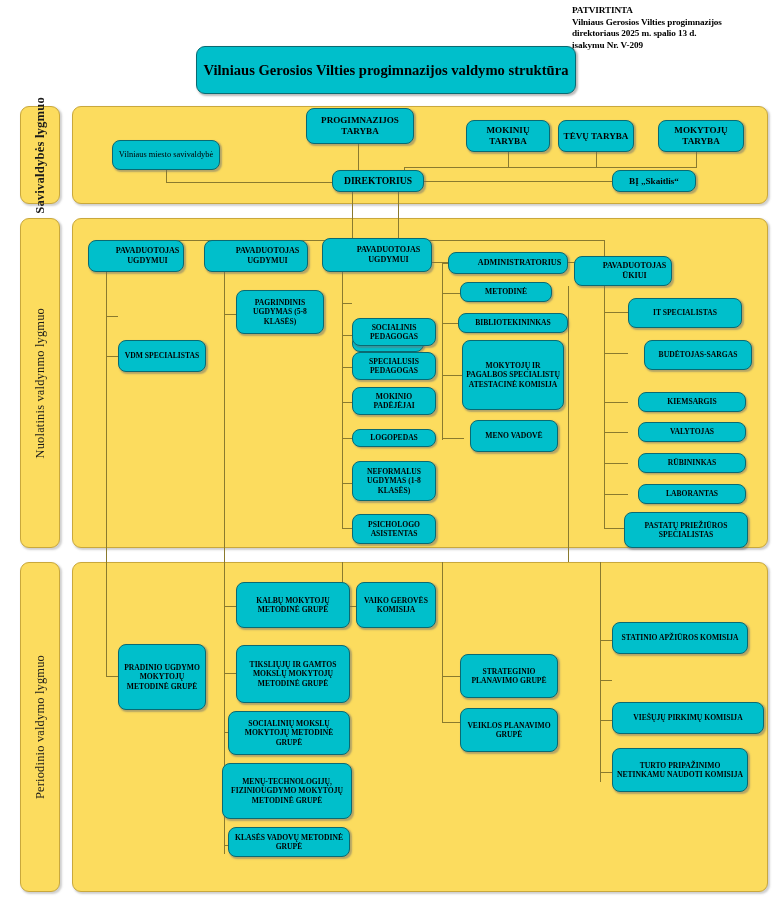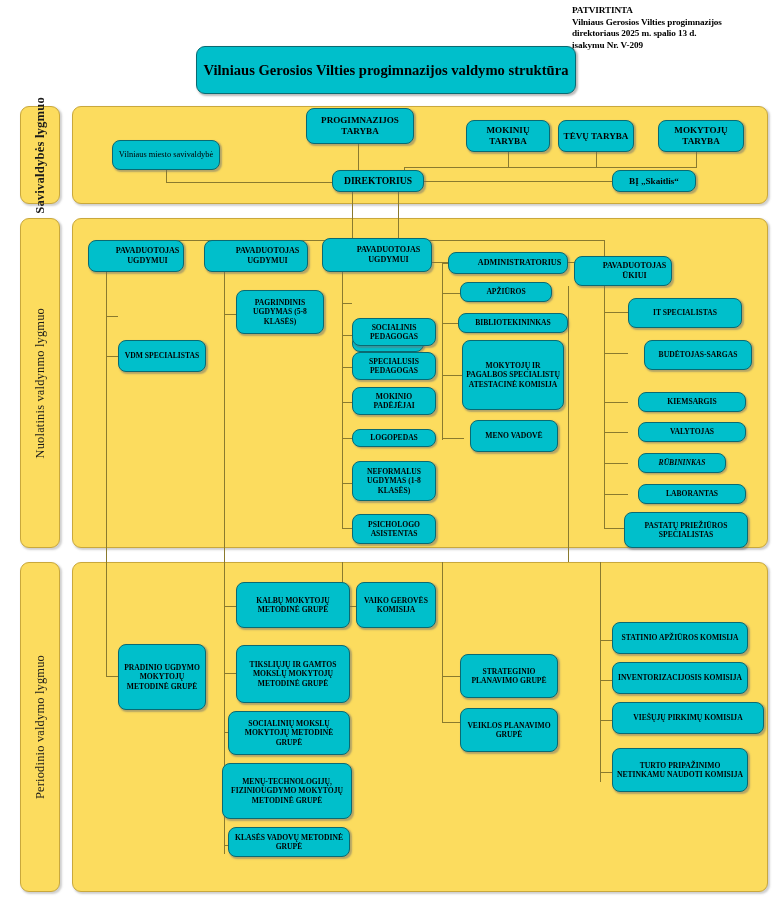--- a/index.html
+++ b/index.html
@@ -192,40 +192,40 @@
   <div class="node xs" style="left:352px; top:461px; width:84px; height:40px;">NEFORMALUS UGDYMAS (1-8 KLASĖS)</div>
   <div class="node xs" style="left:352px; top:514px; width:84px; height:30px;">PSICHOLOGO ASISTENTAS</div>
 
   <div class="ln v" style="left:442px; top:262px; height:178px;"></div>
   <div class="ln h" style="left:442px; top:263px; width:8px;"></div>
   <div class="ln h" style="left:442px; top:293px; width:18px;"></div>
   <div class="ln h" style="left:442px; top:323px; width:16px;"></div>
   <div class="ln h" style="left:442px; top:375px; width:20px;"></div>
   <div class="ln h" style="left:442px; top:438px; width:22px;"></div>
 
-  <div class="node xs" style="left:460px; top:282px; width:92px; height:20px;">APŽIŪROS</div>
+  <div class="node xs" style="left:460px; top:282px; width:92px; height:20px;">METODINĖ</div>
   <div class="node xs" style="left:458px; top:313px; width:110px; height:20px;">BIBLIOTEKININKAS</div>
   <div class="node xs" style="left:462px; top:340px; width:102px; height:70px;">MOKYTOJŲ IR PAGALBOS SPECIALISTŲ ATESTACINĖ KOMISIJA</div>
   <div class="node xs" style="left:470px; top:420px; width:88px; height:32px;">MENO VADOVĖ</div>
 
   <div class="ln v" style="left:604px; top:286px; height:242px;"></div>
   <div class="ln h" style="left:604px; top:312px; width:24px;"></div>
   <div class="ln h" style="left:604px; top:353px; width:24px;"></div>
   <div class="ln h" style="left:604px; top:402px; width:24px;"></div>
   <div class="ln h" style="left:604px; top:432px; width:24px;"></div>
   <div class="ln h" style="left:604px; top:463px; width:24px;"></div>
   <div class="ln h" style="left:604px; top:494px; width:24px;"></div>
   <div class="ln h" style="left:604px; top:528px; width:20px;"></div>
   <div class="ln v" style="left:568px; top:286px; height:276px;"></div>
 
   <div class="node xs" style="left:628px; top:298px; width:114px; height:30px;">IT SPECIALISTAS</div>
   <div class="node xs" style="left:644px; top:340px; width:108px; height:30px;">BUDĖTOJAS-SARGAS</div>
   <div class="node xs" style="left:638px; top:392px; width:108px; height:20px;">KIEMSARGIS</div>
   <div class="node xs" style="left:638px; top:422px; width:108px; height:20px;">VALYTOJAS</div>
-  <div class="node xs" style="left:638px; top:453px; width:88px; height:20px;font-style:italic;">RŪBININKAS</div>
+  <div class="node xs" style="left:638px; top:453px; width:108px; height:20px;">RŪBININKAS</div>
   <div class="node xs" style="left:638px; top:484px; width:108px; height:20px;">LABORANTAS</div>
   <div class="node xs" style="left:624px; top:512px; width:124px; height:36px;">PASTATŲ PRIEŽIŪROS SPECIALISTAS</div>
 
   <div class="ln h" style="left:106px; top:676px; width:12px;"></div>
   <div class="ln v" style="left:106px; top:562px; height:114px;"></div>
 
   <div class="ln v" style="left:224px; top:562px; height:292px;"></div>
   <div class="ln h" style="left:224px; top:606px; width:12px;"></div>
   <div class="ln h" style="left:224px; top:673px; width:12px;"></div>
   <div class="ln h" style="left:224px; top:732px; width:12px;"></div>
@@ -252,17 +252,16 @@
   <div class="node xs" style="left:228px; top:711px; width:122px; height:44px;">SOCIALINIŲ MOKSLŲ MOKYTOJŲ METODINĖ GRUPĖ</div>
   <div class="node xs" style="left:222px; top:763px; width:130px; height:56px;">MENŲ-TECHNOLOGIJŲ, FIZINIOUGDYMO MOKYTOJŲ METODINĖ GRUPĖ</div>
   <div class="node xs" style="left:228px; top:827px; width:122px; height:30px;">KLASĖS VADOVŲ METODINĖ GRUPĖ</div>
 
   <div class="node xs" style="left:356px; top:582px; width:80px; height:46px;">VAIKO GEROVĖS KOMISIJA</div>
 
   <div class="node xs" style="left:460px; top:654px; width:98px; height:44px;">STRATEGINIO PLANAVIMO GRUPĖ</div>
   <div class="node xs" style="left:460px; top:708px; width:98px; height:44px;">VEIKLOS PLANAVIMO GRUPĖ</div>
 
   <div class="node xs" style="left:612px; top:622px; width:136px; height:32px;">STATINIO APŽIŪROS KOMISIJA</div>
-  <div class="node xs" style="left:612px; top:662px; width:136px; height:32px;">INVENTORIZACIJOSIS KOMISIJA</div>
   <div class="node xs" style="left:612px; top:702px; width:152px; height:32px;">VIEŠŲJŲ PIRKIMŲ KOMISIJA</div>
   <div class="node xs" style="left:612px; top:748px; width:136px; height:44px;">TURTO PRIPAŽINIMO NETINKAMU NAUDOTI KOMISIJA</div>
 
 </div>
 
 </body></html>

